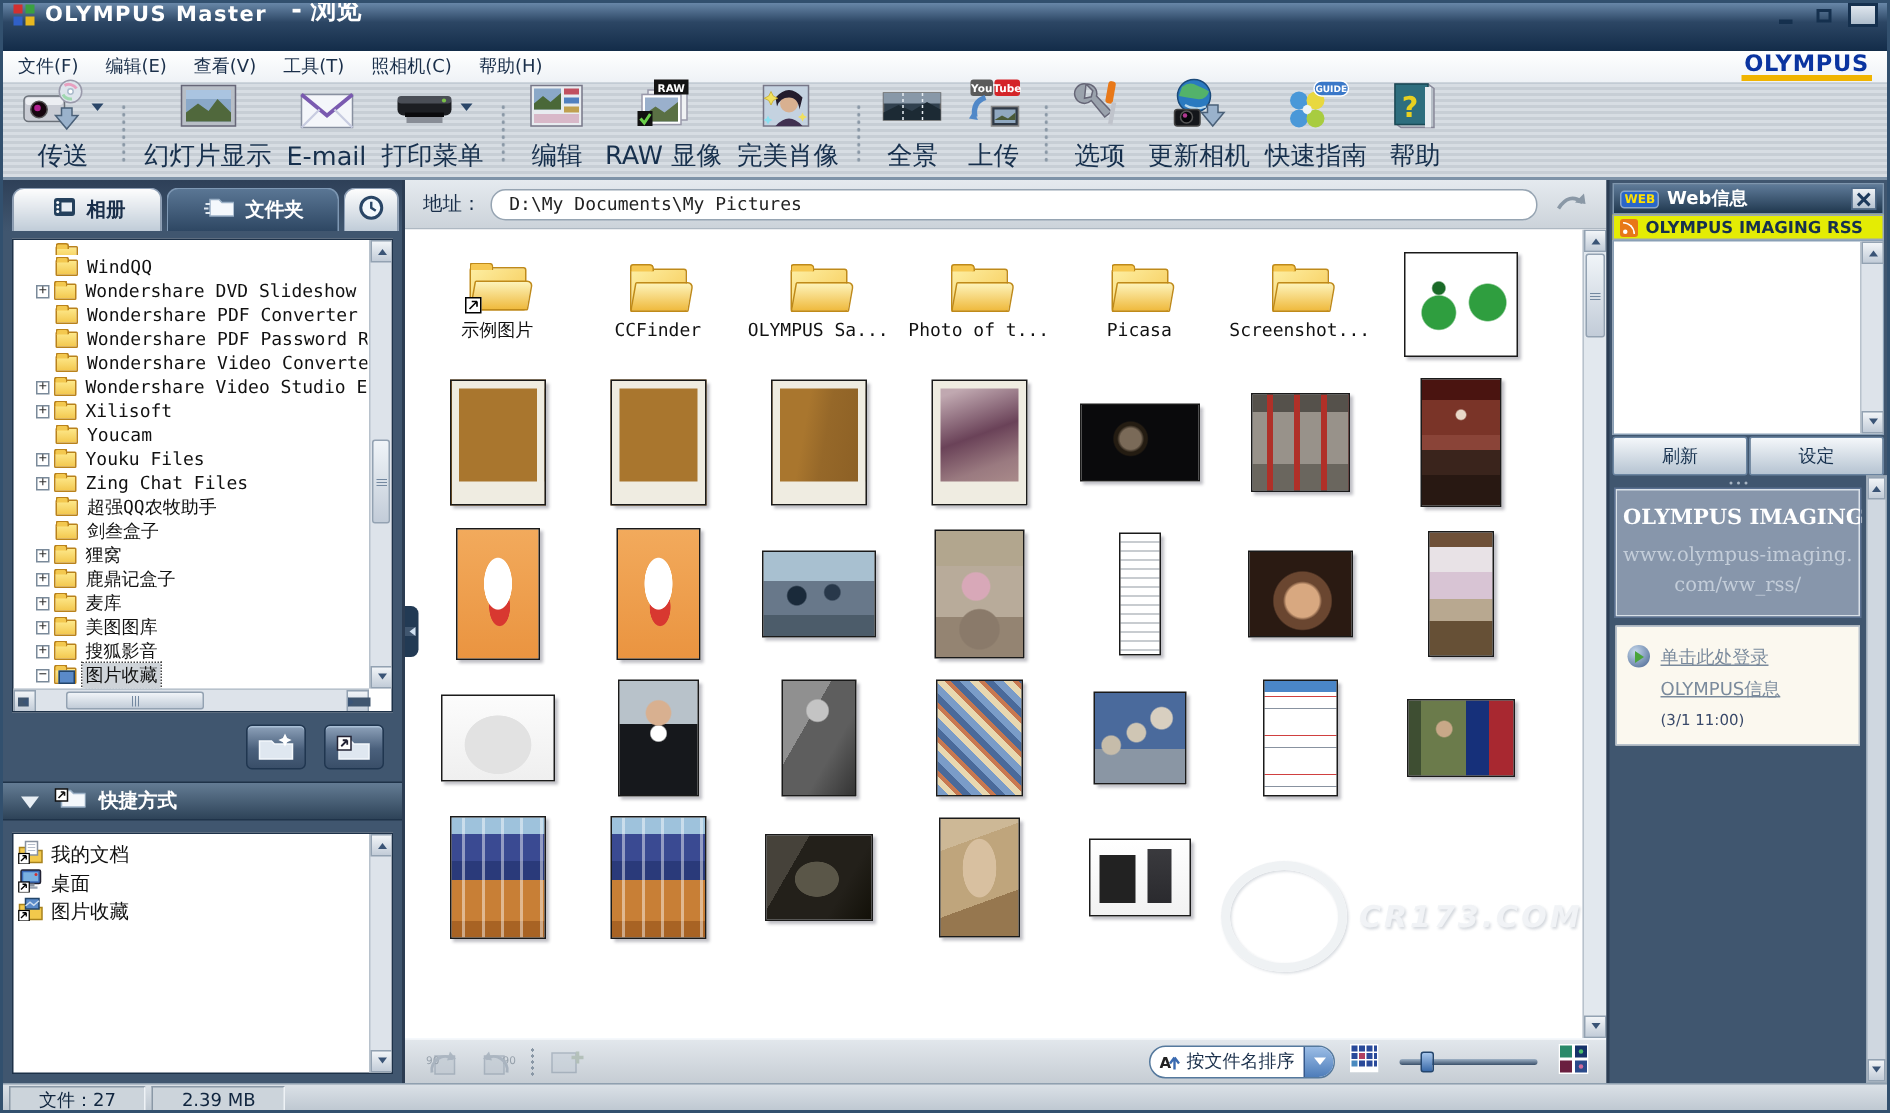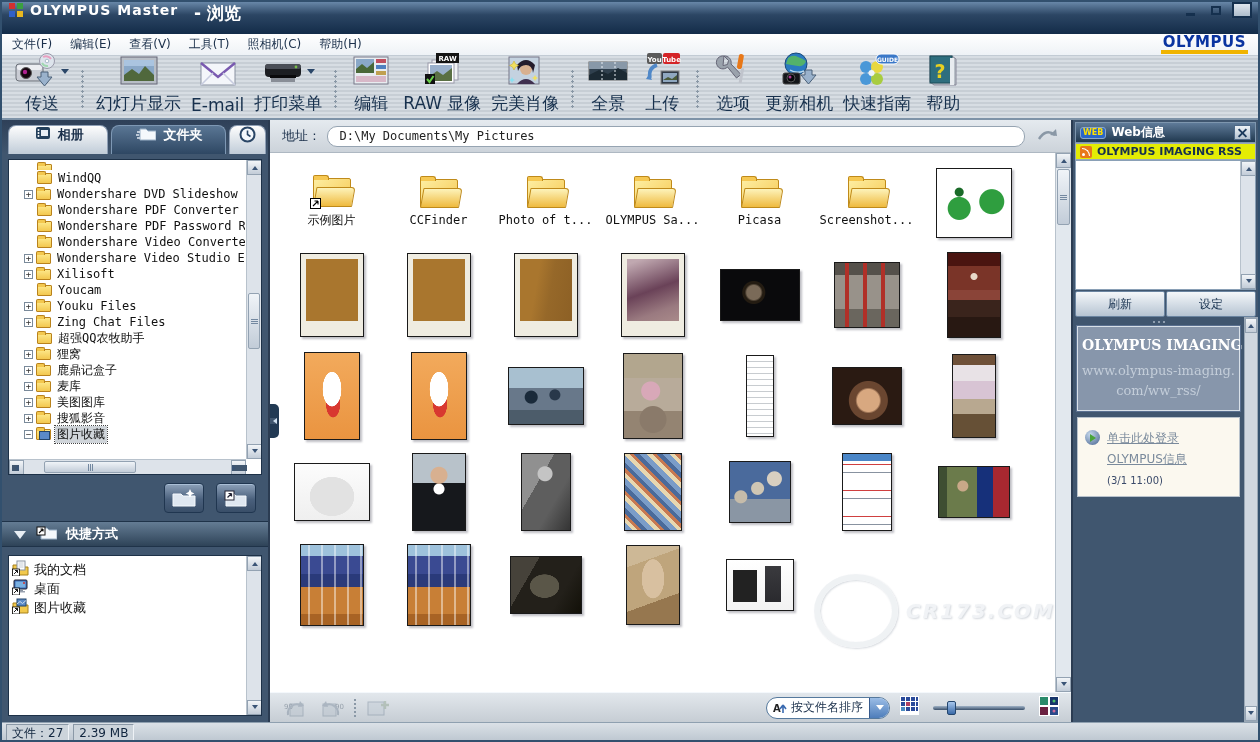--- a/index.html
+++ b/index.html
@@ -1,19 +1,19 @@
 <!DOCTYPE html>
 <html><head>
 <meta charset="utf-8">
 <style>
 *{box-sizing:border-box;margin:0;padding:0}
 body{margin:0;background:#8a98a8;font-family:"DejaVu Sans","Liberation Sans",sans-serif}
 .window{position:relative;width:1260px;height:742px;border:2px solid #32506e;background:#c5ccd4;color:#1a2f4a;overflow:hidden}
 
-.titlebar{height:32px;background:linear-gradient(180deg,#6887a8 0%,#2c4664 40%,#132c49 100%);display:flex;align-items:flex-start;padding:0 6px;color:#fff}
+.titlebar{height:32px;background:linear-gradient(180deg,#6887a8 0%,#2c4664 40%,#132c49 100%);display:flex;align-items:flex-end;padding:16px 6px;color:#fff}
 .app-icon{width:16px;height:16px;margin-right:6px;display:inline-block}
 .title-brand{font-weight:bold;font-size:14px;letter-spacing:1px}
 .title-doc{font-weight:bold;font-size:17px;margin-left:16px}
 .win-btns{margin-left:auto;display:flex;gap:6px;align-items:center}
 .wbtn{width:20px;height:16px;display:flex;align-items:center;justify-content:center;cursor:pointer}
 .glyph-min{width:9px;height:3px;background:#15304e;margin-top:8px}
 .glyph-max{width:10px;height:9px;border:2px solid #15304e}
 .wbtn.close{border:2px solid #15304e;background:linear-gradient(#dfe6ee,#aebdcc)}
 
 .menubar{height:22px;background:linear-gradient(#ffffff,#eef2f6);display:flex;align-items:center;padding:0 10px;font-size:12px;border-bottom:1px solid #c2cbd4}
@@ -24,21 +24,21 @@
 .tbtn{display:flex;flex-direction:column;align-items:center;margin:0 5px;cursor:pointer}
 .tbtn .ticon{position:relative;display:flex;align-items:flex-end}
 .tbtn .lbl{font-size:17px;margin-top:0;white-space:nowrap;color:#17304d}
 .tb-sep{width:3px;height:40px;margin:0 7px 6px;background-image:radial-gradient(circle,#8a98a6 1px,rgba(0,0,0,0) 1.3px);background-size:3px 5px;background-repeat:repeat-y}
 .drop{width:0;height:0;border:4px solid rgba(0,0,0,0);border-top:5px solid #2a4668;margin:0 0 14px 2px}
 
 .main{display:flex;height:602px}
 
 .left{width:268px;background:#40566f;display:flex;flex-direction:column;border-right:2px solid #2b3c52;position:relative}
 .tabs{display:flex;align-items:flex-end;height:34px;padding:4px 2px 0 6px;gap:3px;background:linear-gradient(#2e4058,#40566f)}
-.tab{height:29px;border-radius:8px 8px 0 0;display:flex;justify-content:center;gap:7px;font-size:13px;font-weight:bold;cursor:pointer}
+.tab{height:29px;border-radius:8px 8px 0 0;display:flex;align-items:center;justify-content:center;gap:7px;font-size:13px;font-weight:bold;cursor:pointer}
 .tab.light{background:linear-gradient(#fdfdfd,#c0ccd8);color:#1a2f4a;border:1px solid #8fa0b6;border-bottom:none;width:102px}
 .tab.active{background:linear-gradient(#5a7694,#2e4763);color:#fff;border:1px solid #7e98b4;border-bottom:none;width:116px}
 .tab.small{width:38px;background:linear-gradient(#fdfdfd,#c0ccd8);border:1px solid #8fa0b6;border-bottom:none}
 .treebox{margin:5px 6px 0;background:#fff;border:1px solid #1d3148;position:relative;height:316px;overflow:hidden;font-family:"DejaVu Sans Mono","Liberation Mono",monospace}
 .tree{position:absolute;left:1px;top:0;right:16px;bottom:15px;overflow:hidden}
 .trow{display:flex;align-items:center;height:16px;font-size:12px;white-space:nowrap;cursor:pointer}
 .trow.partial{height:10px;overflow:hidden}
 .trow.partial .fold{margin-top:8px}
 .texp{flex:none;width:9px;height:9px;border:1px solid #7a8a9a;background:#fff;font-size:9px;line-height:7px;text-align:center;margin:0 3px 0 14px;color:#333}
 .tsp{flex:none;width:27px}
@@ -126,21 +126,21 @@
 .link-box{margin:0 2px;background:#fbf8ef;border:1px solid #b8c2cc;padding:9px 7px 10px;display:flex;gap:7px;align-items:flex-start}
 .play-ic{width:15px;height:15px;border-radius:50%;background:radial-gradient(circle at 35% 30%,#c6d8ec,#44628e);flex:none;margin-top:3px;position:relative}
 .play-ic::after{content:"";position:absolute;left:5px;top:4px;width:0;height:0;border:4px solid rgba(0,0,0,0);border-left:6px solid #4aa43a}
 .link-text{font-size:12px;color:#7a8a9c;text-decoration:underline;line-height:1.7;cursor:pointer}
 .link-time{font-size:10px;color:#3a4a6a;margin-top:5px}
 .rscroll{position:absolute;right:0;top:0;bottom:0;width:14px;background:#cfd7e0;border:1px solid #9aa8b6;display:flex;flex-direction:column}
 
 .split-handle{position:absolute;left:268px;top:402px;width:9px;height:34px;background:#223a54;border-radius:0 5px 5px 0;display:flex;align-items:center;justify-content:center;cursor:pointer;z-index:5}
 
 .statusbar{height:26px;background:linear-gradient(#dbe1e7,#bac4ce);border-top:1px solid #8fa0b0;display:flex;align-items:center;gap:4px;padding:0 4px;border-bottom:5px solid #10384e}
-.scell{height:19px;display:flex;align-items:center;padding:0 5px;font-size:12px;color:#10253e;border:1px solid;border-color:#8a98a6 #eef2f6 #eef2f6 #8a98a6;background:#ccd4db}
+.scell{height:19px;display:flex;align-items:center;padding:0 19px;font-size:12px;color:#10253e;border:1px solid;border-color:#8a98a6 #eef2f6 #eef2f6 #8a98a6;background:#ccd4db}
 
 .cartoon-green-thumb{background:radial-gradient(circle at 30% 58%,#2f9e3f 11px,rgba(0,0,0,0) 12px),radial-gradient(circle at 74% 48%,#2f9e3f 12px,rgba(0,0,0,0) 13px),radial-gradient(circle at 30% 34%,#1a6a28 4px,rgba(0,0,0,0) 5px),#fff}
 .polaroid-blank-thumb,.polaroid-faint-thumb,.polaroid-legs-thumb{box-shadow:inset 0 -15px 0 #efece1,inset 0 5px 0 #efece1,inset 5px 0 0 #efece1,inset -5px 0 0 #efece1,2px 2px 2px rgba(40,40,60,.3)}
 .polaroid-blank-thumb{background:#a9762e}
 .polaroid-faint-thumb{background:linear-gradient(100deg,#a9762e 35%,#966829 55%,#8a5e24)}
 .polaroid-legs-thumb{background:linear-gradient(160deg,#c0a8b0 12%,#6a4258 45%,#9a7a80 68%,#b89a94)}
 .dark-portrait-thumb{background:radial-gradient(circle at 42% 45%,#7a6a58 7px,#241c12 9px 11px,#0a0a0c 12px)}
 .street-banner-thumb{background:repeating-linear-gradient(90deg,rgba(0,0,0,0) 0 10px,#b03028 10px 14px,rgba(0,0,0,0) 14px 18px),linear-gradient(#55514b 0 18%,#98928a 18% 72%,#6a665e 72%)}
 .basketball-dunk-thumb{background:radial-gradient(circle at 50% 28%,#e8d8c8 3px,rgba(0,0,0,0) 4px),linear-gradient(#4a1410 0 16%,#7a3428 16% 44%,#8a4438 44% 56%,#3a241c 56% 76%,#281812 76%)}
 .sneaker-art-thumb{background:radial-gradient(ellipse at 50% 42%,#fff 24%,rgba(0,0,0,0) 25%),radial-gradient(ellipse at 52% 60%,#d83830 17%,rgba(0,0,0,0) 18%),linear-gradient(#f2aa5c,#ea9440)}
@@ -454,20 +454,25 @@
               <span class="texp">+</span>
               <span class="fold"></span>
               <span class="tlabel">Zing Chat Files</span>
             </div>
             <div class="trow">
               <span class="tsp"></span>
               <span class="fold"></span>
               <span class="tlabel">超强QQ农牧助手</span>
             </div>
             <div class="trow">
+              <span class="tsp"></span>
+              <span class="fold"></span>
+              <span class="tlabel">剑叁盒子</span>
+            </div>
+            <div class="trow">
               <span class="texp">+</span>
               <span class="fold"></span>
               <span class="tlabel">狸窝</span>
             </div>
             <div class="trow">
               <span class="texp">+</span>
               <span class="fold"></span>
               <span class="tlabel">鹿鼎记盒子</span>
             </div>
             <div class="trow">
@@ -607,25 +612,25 @@
                   </span>
                 </div>
                 <div class="flabel">示例图片</div>
               </div>
               <div class="gcell">
                 <div class="folder-big"></div>
                 <div class="flabel">CCFinder</div>
               </div>
               <div class="gcell">
                 <div class="folder-big"></div>
+                <div class="flabel">OLYMPUS Sa...</div>
+              </div>
+              <div class="gcell">
+                <div class="folder-big"></div>
                 <div class="flabel">Photo of t...</div>
-              </div>
-              <div class="gcell">
-                <div class="folder-big"></div>
-                <div class="flabel">OLYMPUS Sa...</div>
               </div>
               <div class="gcell">
                 <div class="folder-big"></div>
                 <div class="flabel">Picasa</div>
               </div>
               <div class="gcell">
                 <div class="folder-big"></div>
                 <div class="flabel">Screenshot...</div>
               </div>
               <div class="gcell">

